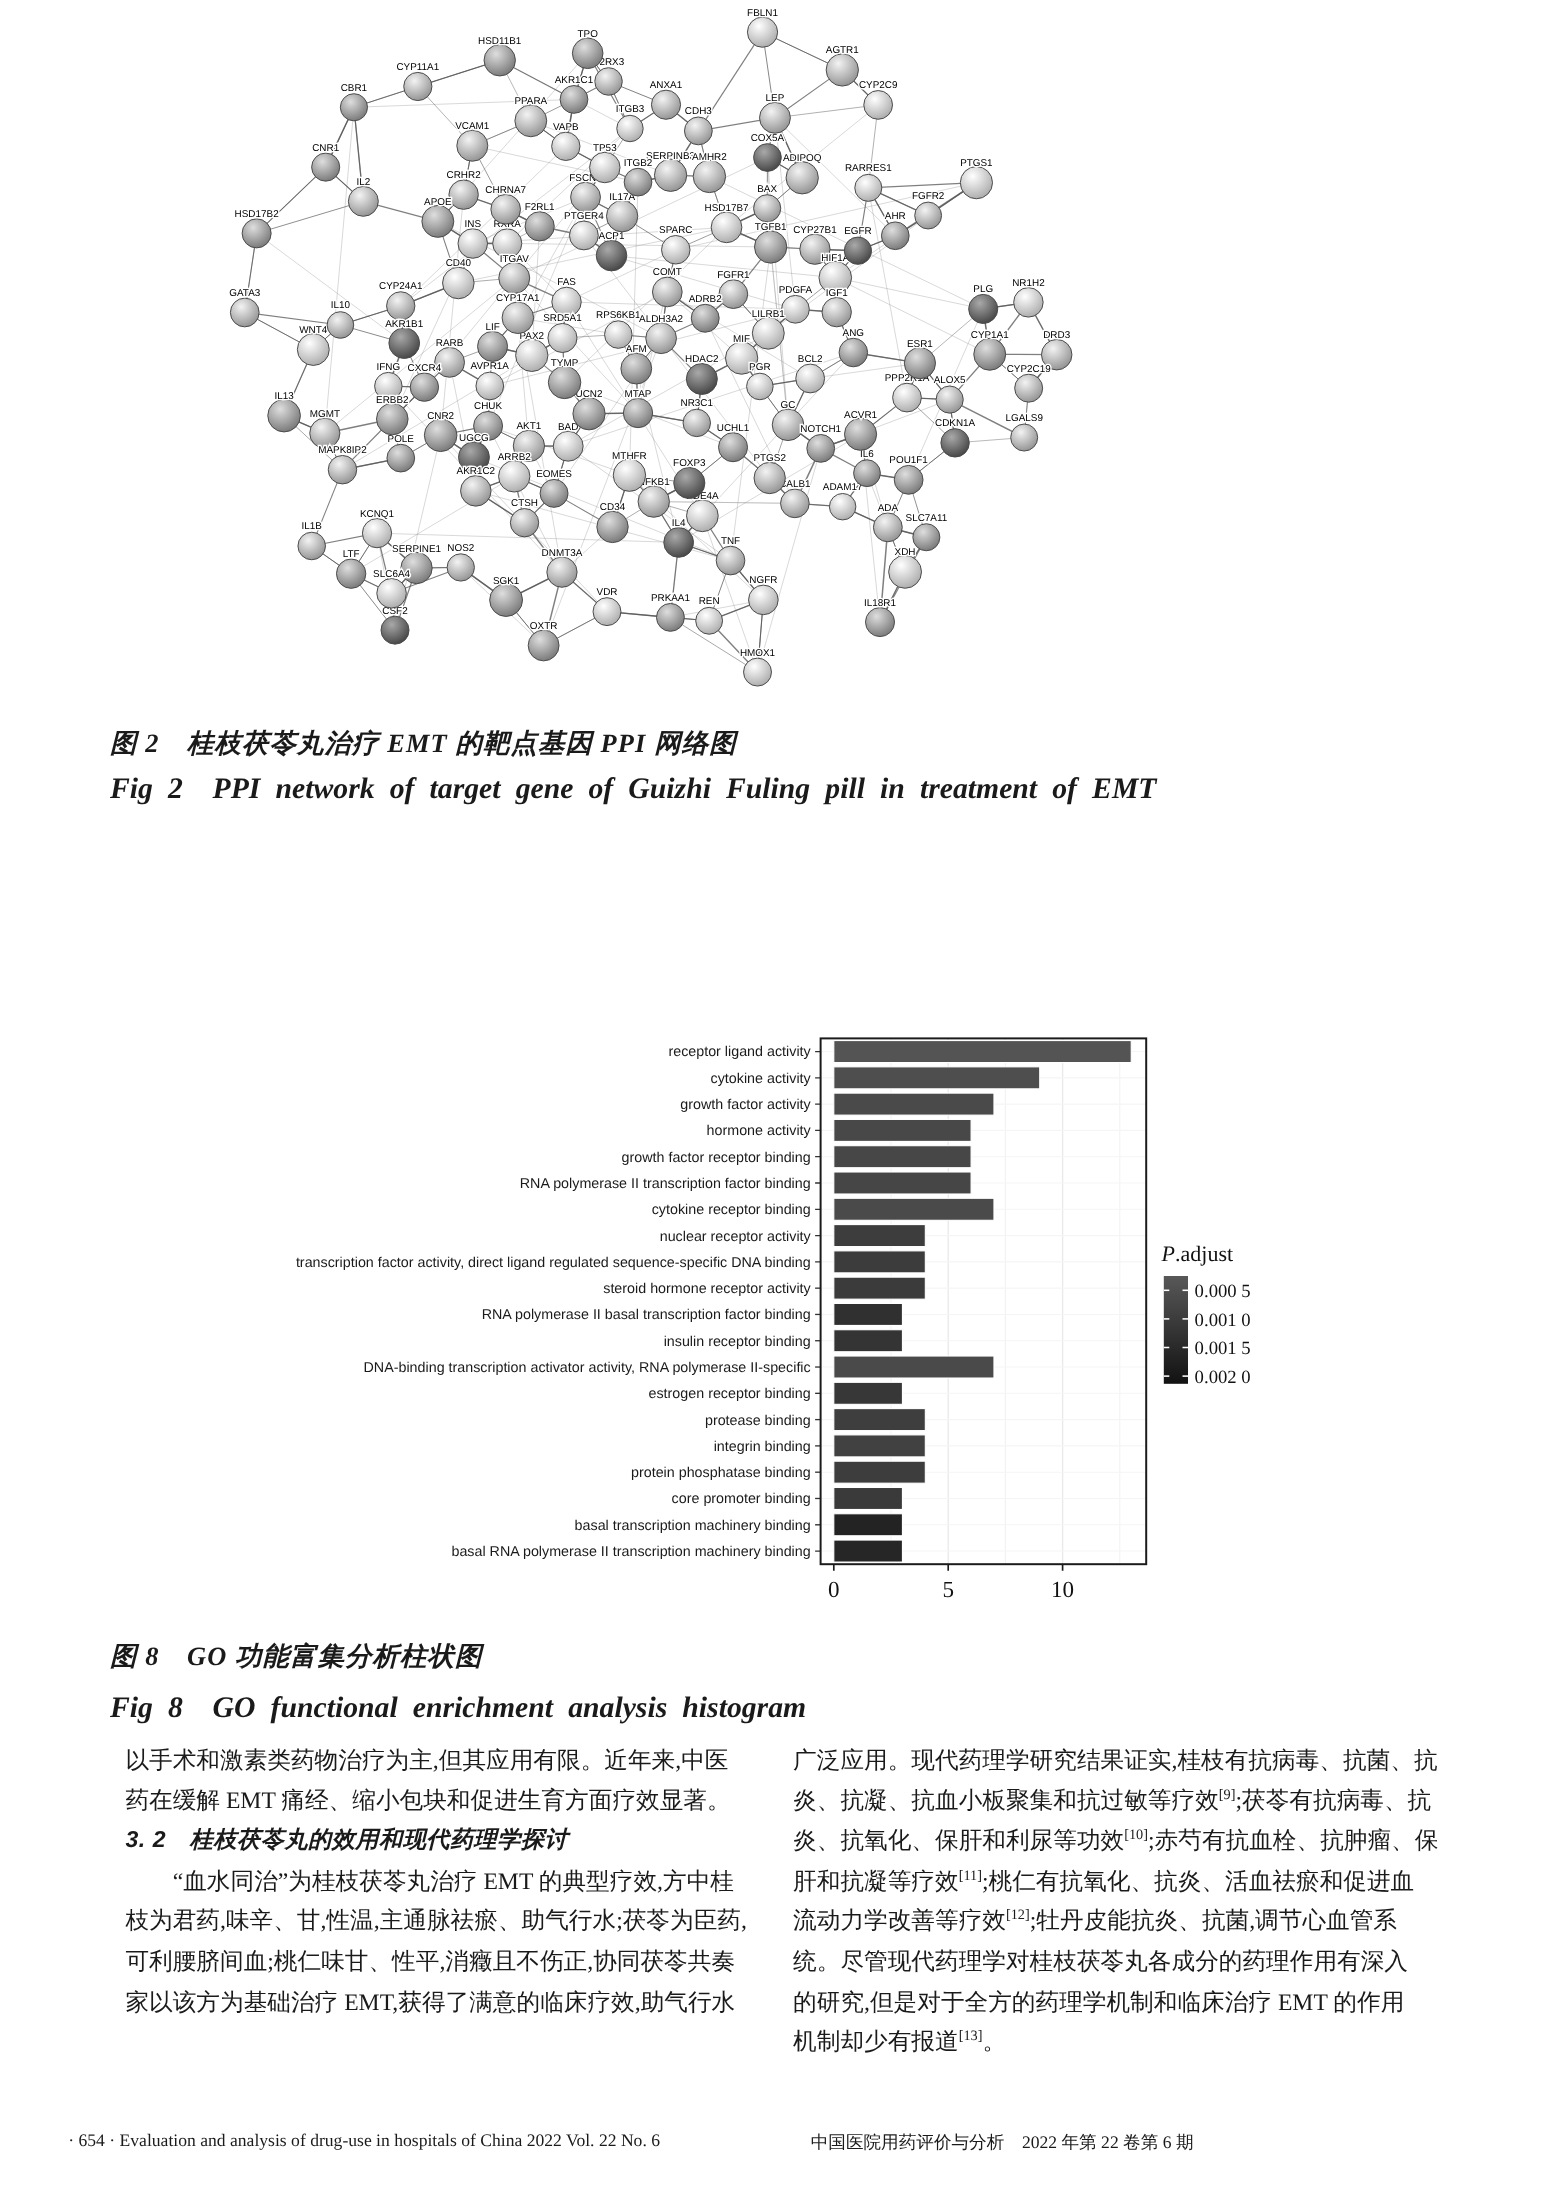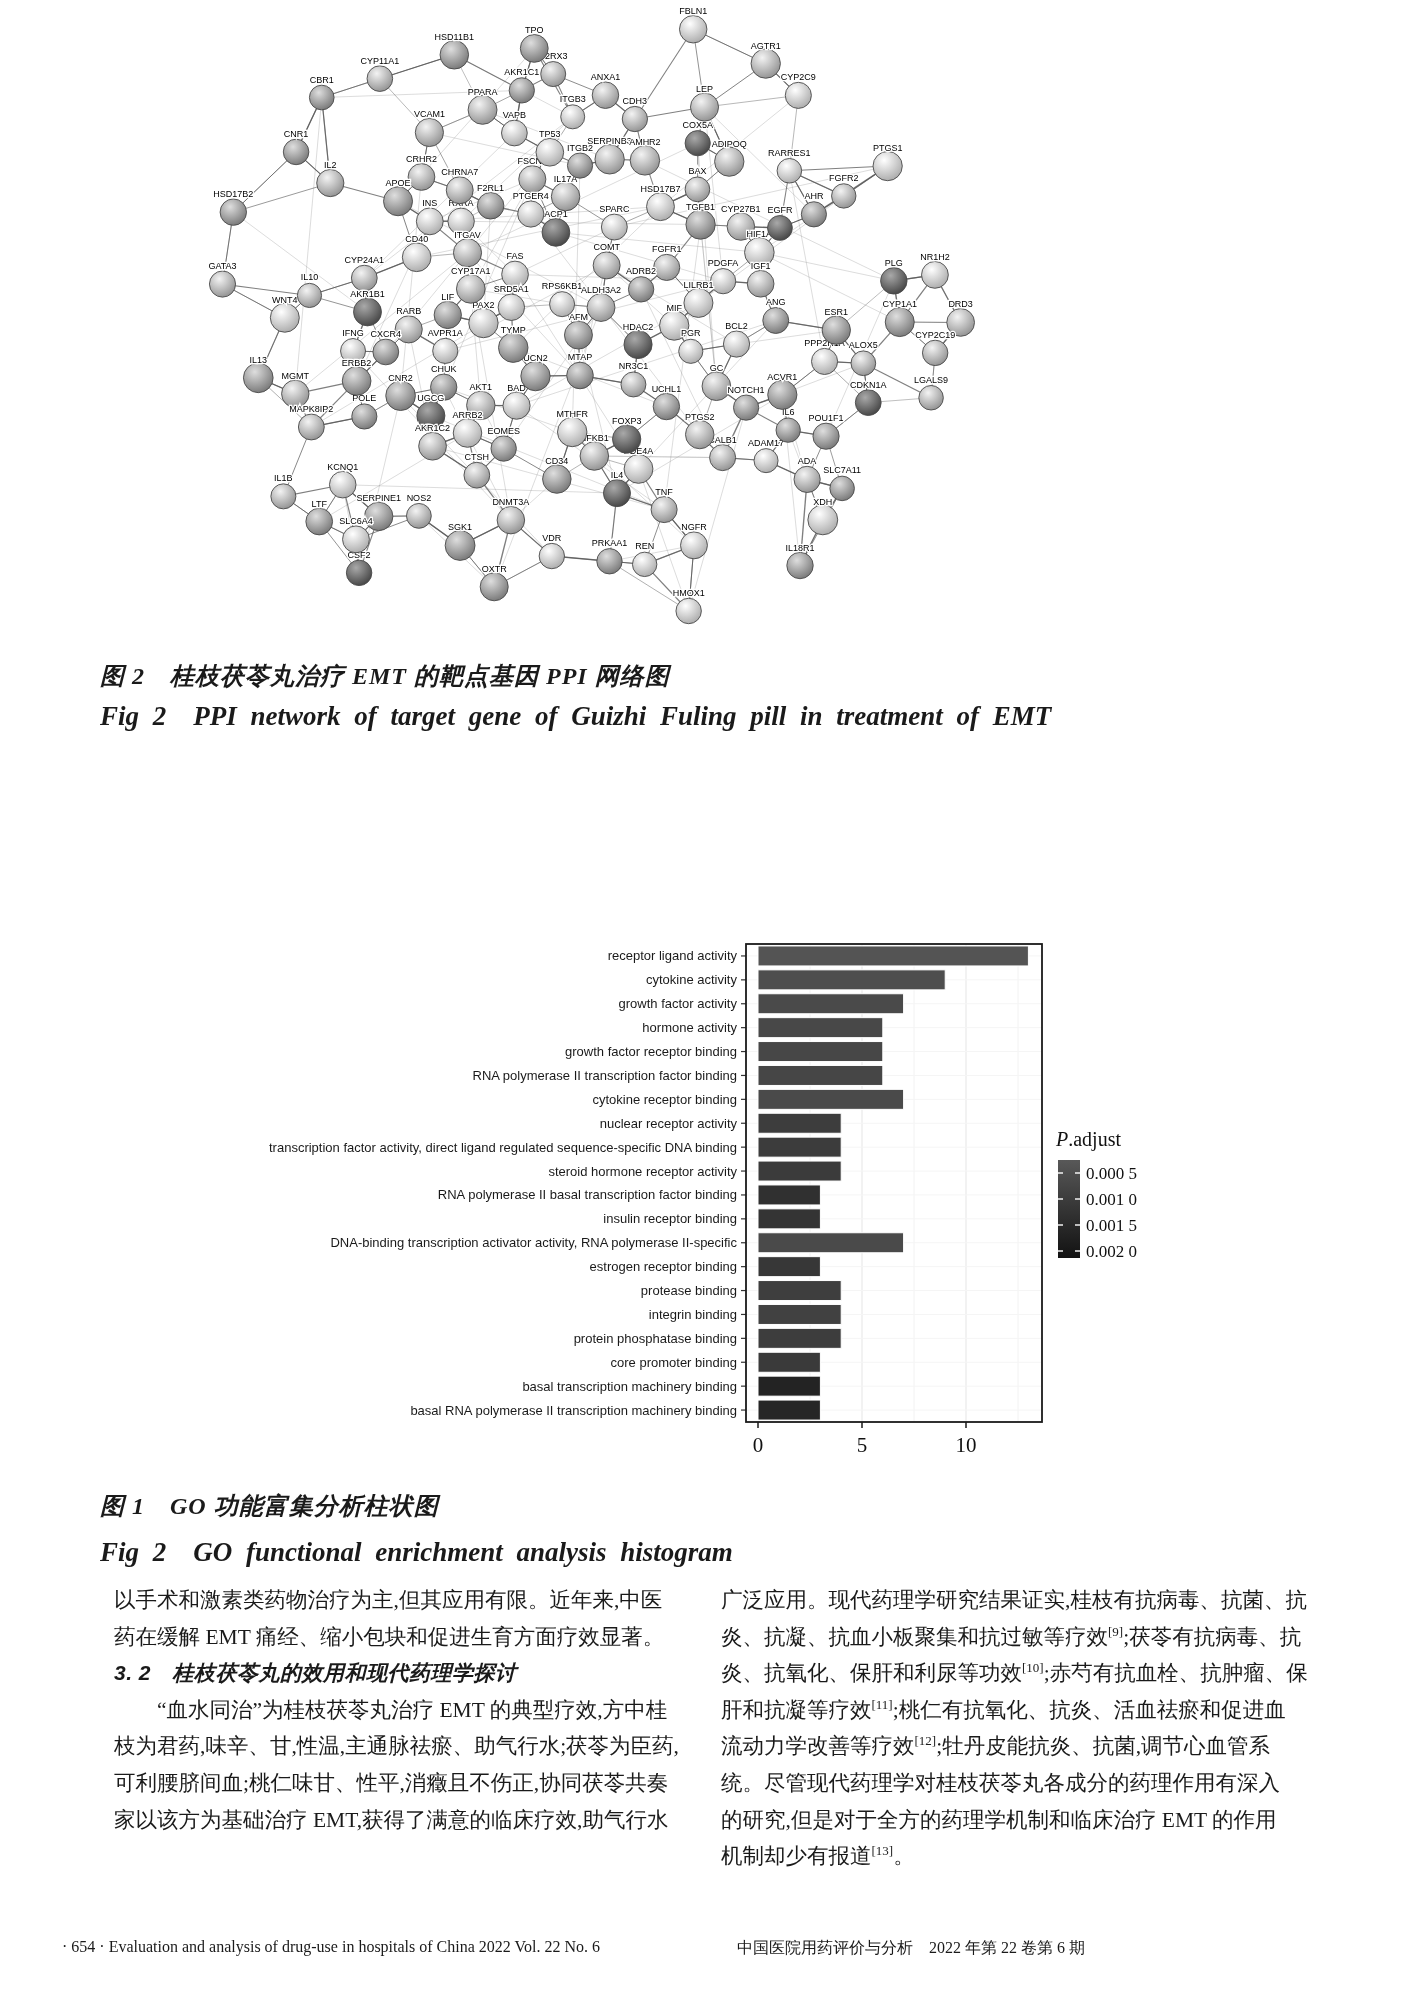--- a/index.html
+++ b/index.html
@@ -988,22 +988,22 @@
       </g>
       <defs>
         <linearGradient id="padj" x1="0" y1="0" x2="0" y2="1">
           <stop offset="0%" stop-color="#585858"></stop>
           <stop offset="100%" stop-color="#121212"></stop>
         </linearGradient>
       </defs>
     </svg>
 </div>
 
-<div class="abs cap cap-zh" id="fig3-zh">图 1　GO 功能富集分析柱状图</div>
-<div class="abs cap cap-en" id="fig3-en">Fig 2　GO functional enrichment analysis histogram</div>
+<div class="abs cap cap-zh" id="fig3-zh">图 8　GO 功能富集分析柱状图</div>
+<div class="abs cap cap-en" id="fig3-en">Fig 8　GO functional enrichment analysis histogram</div>
 
 <div class="abs col" id="col-left">
     <div class="tline">以手术和激素类药物治疗为主,但其应用有限。近年来,中医</div>
     <div class="tline">药在缓解 EMT 痛经、缩小包块和促进生育方面疗效显著。</div>
     <div class="tline heading">3. 2　桂枝茯苓丸的效用和现代药理学探讨</div>
     <div class="tline indent">“血水同治”为桂枝茯苓丸治疗 EMT 的典型疗效,方中桂</div>
     <div class="tline">枝为君药,味辛、甘,性温,主通脉祛瘀、助气行水;茯苓为臣药,</div>
     <div class="tline">可利腰脐间血;桃仁味甘、性平,消癥且不伤正,协同茯苓共奏</div>
     <div class="tline">家以该方为基础治疗 EMT,获得了满意的临床疗效,助气行水</div>
   </div>

